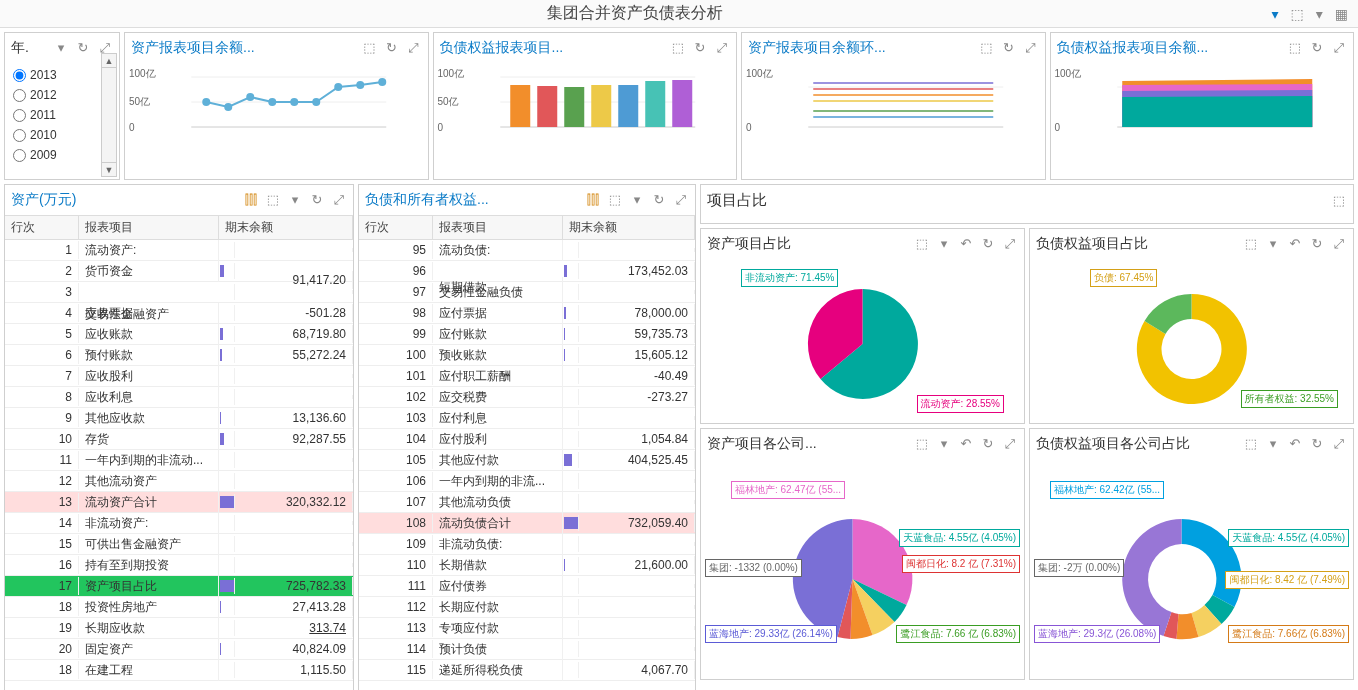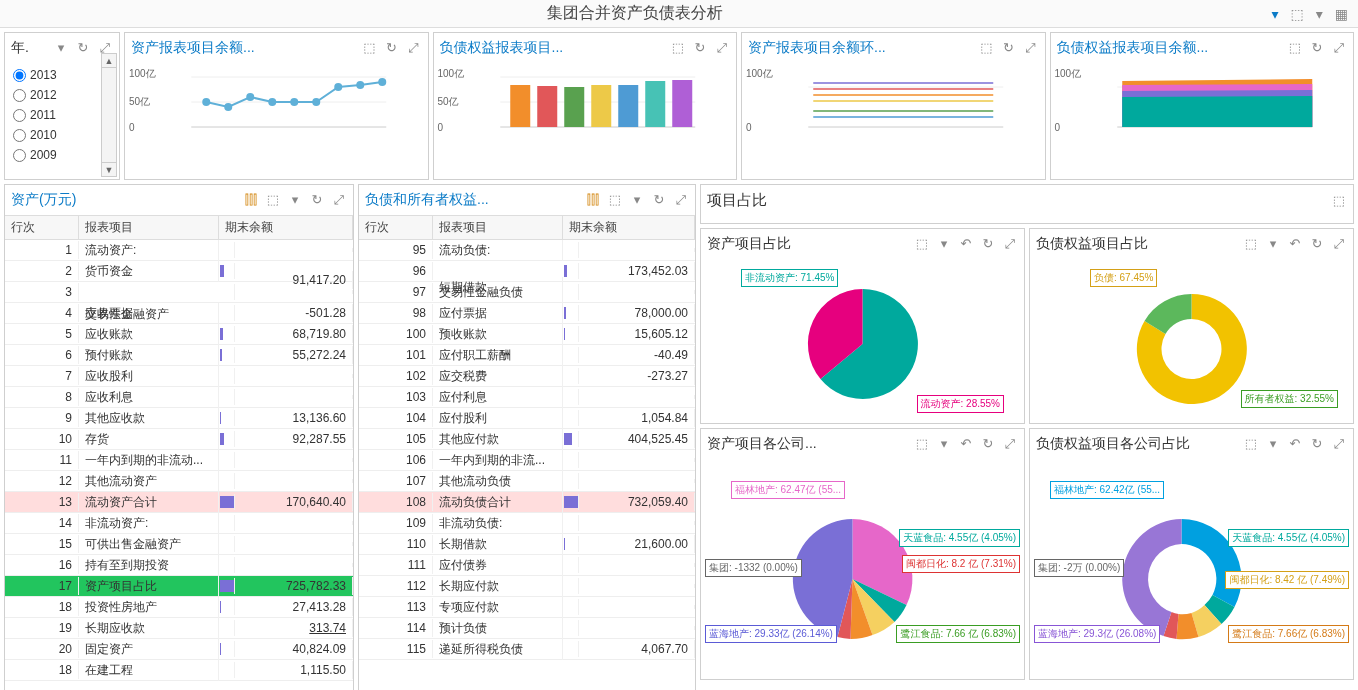--- a/index.html
+++ b/index.html
@@ -335,21 +335,21 @@
           <div class="td val" style="flex:1;"></div>
         </div>
         <div class="tr hl">
           <div class="td rn" style="width:74px;">13</div>
           <div class="td" style="width:140px;">流动资产合计</div>
           <div class="td" style="width:16px;padding:0 1px;">
             <div class="bar-cell">
               <div class="bar-fill" style="width:14px;"></div>
             </div>
           </div>
-          <div class="td val" style="flex:1;">170,640.40</div>
+          <div class="td val" style="flex:1;">320,332.12</div>
         </div>
         <div class="tr">
           <div class="td rn" style="width:74px;">14</div>
           <div class="td" style="width:140px;">非流动资产:</div>
           <div class="td" style="width:16px;padding:0 1px;">
             <div class="bar-cell">
               <div class="bar-fill" style="width:0px;"></div>
             </div>
           </div>
           <div class="td val" style="flex:1;"></div>
@@ -476,20 +476,30 @@
         </div>
         <div class="tr">
           <div class="td rn" style="width:74px;">98</div>
           <div class="td" style="width:130px;">应付票据</div>
           <div class="td" style="width:16px;padding:0 1px;">
             <div class="bar-cell">
               <div class="bar-fill" style="width:1.54px;"></div>
             </div>
           </div>
           <div class="td val" style="flex:1;">78,000.00</div>
+        </div>
+        <div class="tr">
+          <div class="td rn" style="width:74px;">99</div>
+          <div class="td" style="width:130px;">应付账款</div>
+          <div class="td" style="width:16px;padding:0 1px;">
+            <div class="bar-cell">
+              <div class="bar-fill" style="width:1.12px;"></div>
+            </div>
+          </div>
+          <div class="td val" style="flex:1;">59,735.73</div>
         </div>
         <div class="tr">
           <div class="td rn" style="width:74px;">100</div>
           <div class="td" style="width:130px;">预收账款</div>
           <div class="td" style="width:16px;padding:0 1px;">
             <div class="bar-cell">
               <div class="bar-fill" style="width:0.28px;"></div>
             </div>
           </div>
           <div class="td val" style="flex:1;">15,605.12</div>

